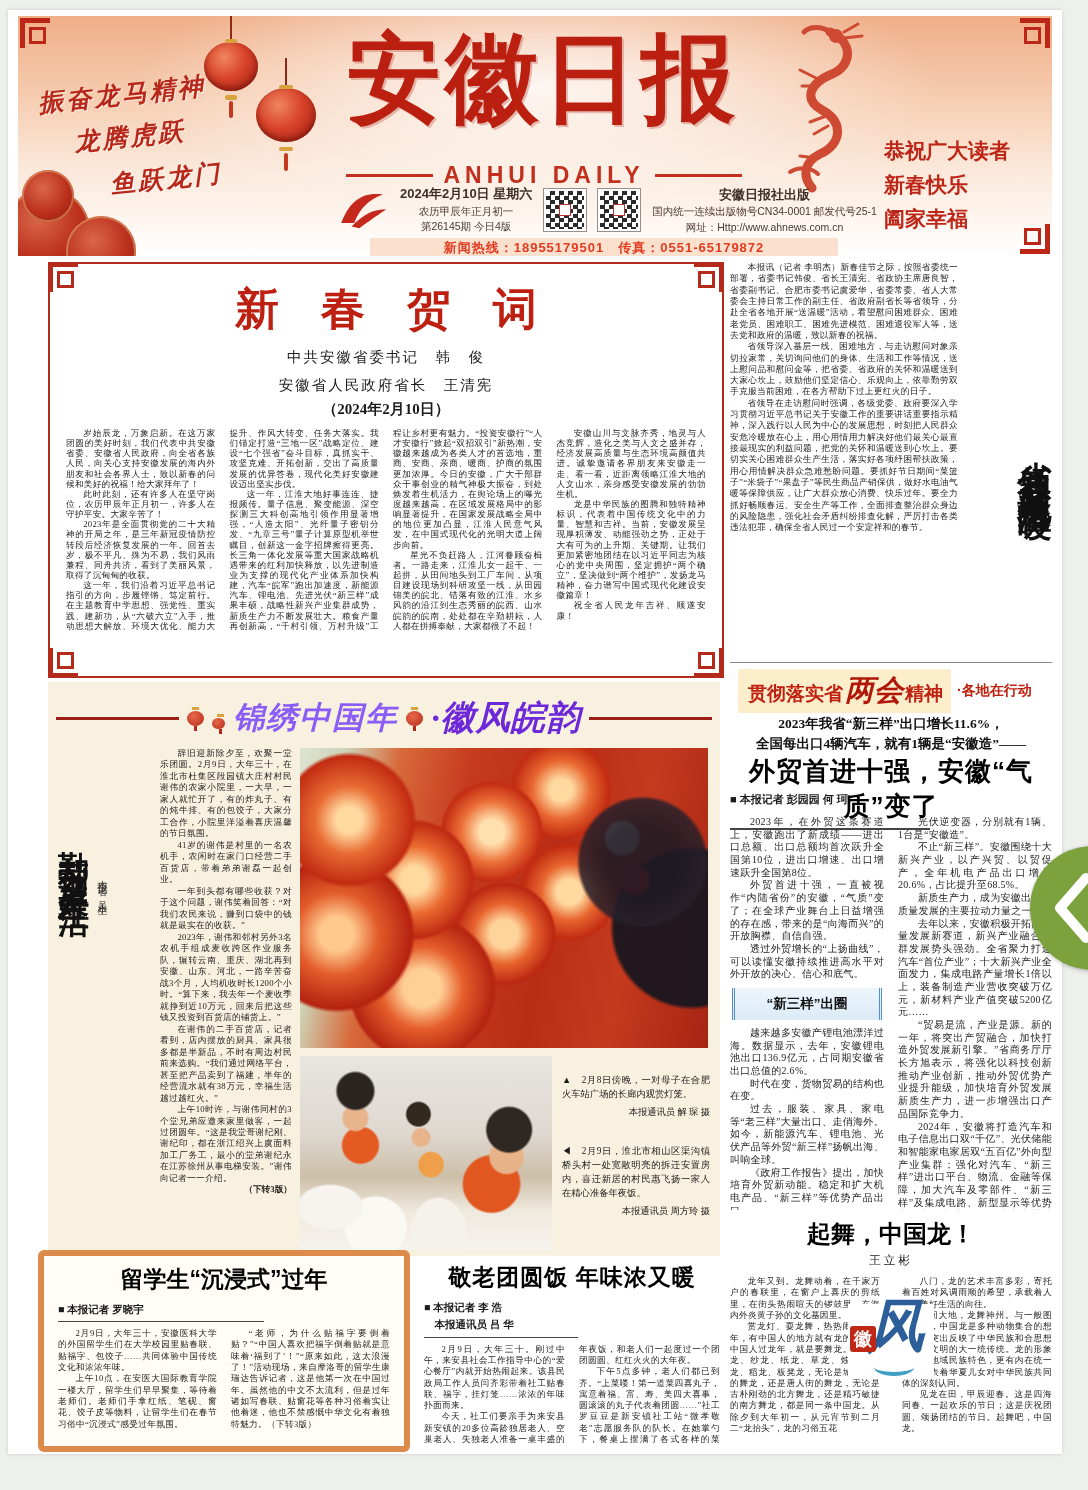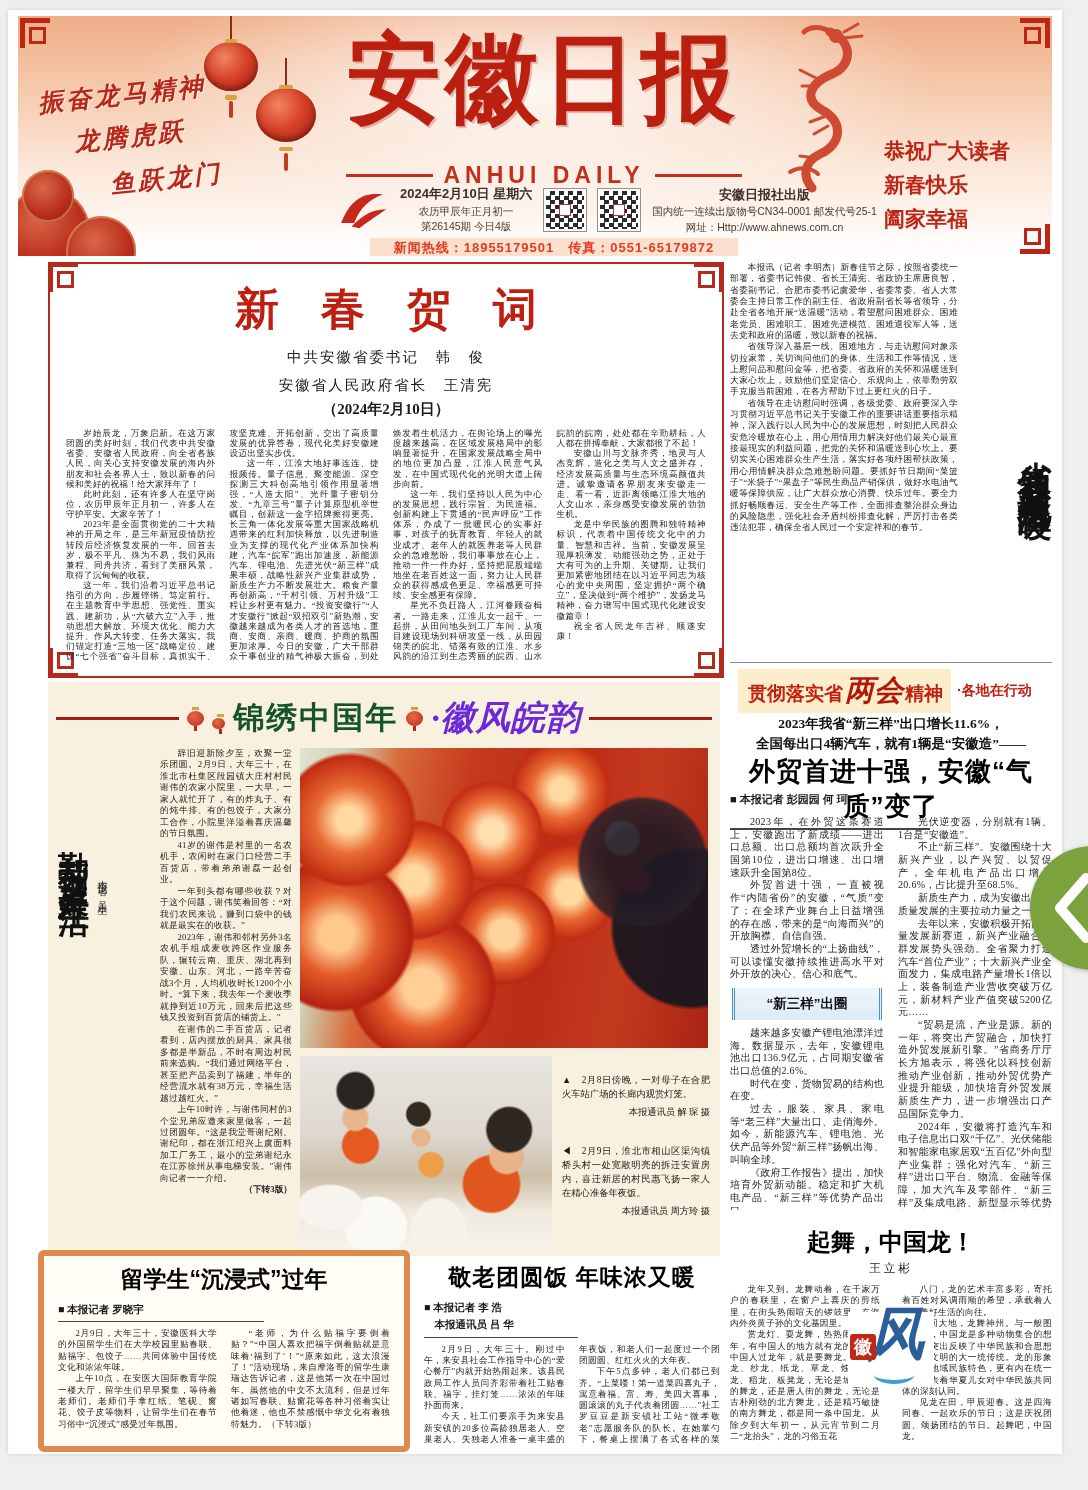--- a/index.html
+++ b/index.html
@@ -59,21 +59,21 @@
   .date-col{font-family:"Liberation Sans",sans-serif;color:#4a3b33;text-align:center;line-height:1.45;}
   .date-col .l1{font-size:13px;font-weight:bold;color:#3c2f28;}
   .date-col .l2,.date-col .l3{font-size:10.5px;}
   .qr{width:38px;height:38px;flex:0 0 auto;border:2px solid #fff;outline:1px solid #9a8f88;position:relative;
     background:
       conic-gradient(#2b2b2b 25%, #ffffff 0 50%, #2b2b2b 0 75%, #ffffff 0) 0 0/9px 9px;}
   .qr::after{content:"";position:absolute;left:13px;top:13px;width:10px;height:10px;background:#fff;border:1px solid #b33;}
   .pub-col{font-family:"Liberation Sans",sans-serif;color:#4a3b33;text-align:center;line-height:1.5;}
   .pub-col .p1{font-size:13px;font-weight:bold;color:#3c2f28;}
   .pub-col .p2,.pub-col .p3{font-size:10.5px;}
-  .hotline-bar{position:absolute;left:352px;top:222px;width:368px;height:19px;
+  .hotline-bar{position:absolute;left:352px;top:222px;width:468px;height:19px;
     background:#fbe0cd;display:flex;align-items:center;justify-content:center;}
   .hotline-bar span{color:#e23b20;font-weight:900;font-size:13px;letter-spacing:1px;font-family:"Liberation Sans",sans-serif;}
   .flower{position:absolute;border-radius:50%;
     background:radial-gradient(circle at 40% 35%, #d9674a 0%, #bb2f1c 55%, #8e1a0d 100%);
     box-shadow:inset 0 0 0 2px rgba(230,180,120,.5);}
   
   .greeting{
     position:absolute;left:40px;top:252px;width:672px;height:412px;
     border:2px solid #b42a1b;background:#fff;
   }
@@ -107,37 +107,37 @@
     font-family:"Liberation Sans",sans-serif;border-bottom:2px solid #444;padding-bottom:21px;}
   .t-body{position:absolute;left:722px;top:806px;width:322px;height:394px;overflow:hidden;}
   .t-col{position:absolute;top:0;bottom:0;width:154px;overflow:hidden;}
   .t-col.c1{left:0;} .t-col.c2{left:168px;}
   .t-col p{font-size:10px;line-height:1.27;}
   .sanyang-box{margin:7px 2px;padding:7px 4px;text-align:center;font-weight:900;font-size:13.5px;
     font-family:"Liberation Sans",sans-serif;background:linear-gradient(180deg,#eef5fc,#dcebf7);
     border-left:3px double #4f8fd0;border-right:3px double #4f8fd0;color:#111;}
   .jumpline{text-align:right;font-size:8.7px;font-weight:bold;}
   .dd{position:absolute;left:722px;top:1208px;width:322px;height:232px;}
-  .dd-title{text-align:center;font-family:"Liberation Sans",sans-serif;font-weight:900;font-size:24px;color:#000;margin-top:8px;}
+  .dd-title{text-align:center;font-family:"Liberation Sans",sans-serif;font-weight:900;font-size:24px;color:#000;}
   .dd-byline{text-align:center;font-size:11.5px;margin-top:3px;letter-spacing:3px;}
   .dd-body{position:relative;margin-top:8px;height:178px;overflow:hidden;}
   .dd-col{position:absolute;top:0;bottom:0;width:150px;overflow:hidden;}
   .dd-col.c1{left:0;} .dd-col.c2{left:172px;}
   .dd-col p{font-size:8.7px;line-height:1.3;}
   .hf-logo{position:absolute;left:118px;top:28px;width:86px;height:74px;background:#fff;}
   .hf-seal{position:absolute;left:2px;top:22px;width:26px;height:26px;background:#bf2717;color:#fff;
     font-size:18px;font-weight:bold;display:flex;align-items:center;justify-content:center;border-radius:3px;}
   .hf-feng{position:absolute;left:18px;top:-6px;font-size:58px;font-weight:900;font-style:italic;color:#2c5f9a;
     font-family:"Liberation Serif",serif;line-height:1;}
   .hf-wave{position:absolute;left:26px;bottom:2px;width:40px;height:14px;border-bottom:4px solid #3f9fc4;border-radius:50%;}
   
   .cream{position:absolute;left:40px;top:672px;width:672px;height:574px;background:#f9f1df;}
   .ribbon{position:absolute;left:0;right:0;top:14px;height:44px;display:flex;align-items:center;gap:8px;padding:0 8px;}
   .ribbon .rule{flex:1;height:3px;background:#9e1f15;}
-  .ribbon-text-red{color:#14532d;font-weight:900;font-size:31px;letter-spacing:2px;white-space:nowrap;}
+  .ribbon-text-red{color:#8b5cf6;font-weight:900;font-style:italic;font-size:31px;letter-spacing:2px;white-space:nowrap;}
   .ribbon-text-blue{color:#6d28d9;font-weight:900;font-style:italic;font-size:34px;letter-spacing:1px;white-space:nowrap;}
   .mini-lantern{width:17px;height:15px;border-radius:50%;background:radial-gradient(circle at 40% 35%,#e7694a,#b5281a);position:relative;flex:0 0 auto;}
   .mini-lantern::before{content:"";position:absolute;left:5px;top:-4px;width:7px;height:3px;background:#d8a33c;}
   .mini-lantern::after{content:"";position:absolute;left:7px;bottom:-5px;width:3px;height:5px;background:#b5281a;}
   .diligence{position:absolute;left:10px;top:66px;width:234px;height:498px;overflow:hidden;}
   .dil-float{float:left;width:94px;height:368px;margin:78px 8px 0 0;display:flex;}
   .dil-vtitle{writing-mode:vertical-rl;text-orientation:upright;font-family:"Liberation Sans",sans-serif;
     font-weight:900;font-size:31px;line-height:1;letter-spacing:8px;color:#111;}
   .dil-vbyline{writing-mode:vertical-rl;text-orientation:upright;font-size:10px;color:#333;margin-top:46px;margin-left:6px;letter-spacing:2px;}
   .diligence p{font-size:8.7px;line-height:1.32;}
@@ -289,21 +289,20 @@
       <div>中共安徽省委书记　韩　俊</div>
       <div>安徽省人民政府省长　王清宪</div>
     </div>
     <div class="g-date">（2024年2月10日）</div>
     <div class="g-cols bodytext">
         <p>岁始辰龙，万象启新。在这万家团圆的美好时刻，我们代表中共安徽省委、安徽省人民政府，向全省各族人民，向关心支持安徽发展的海内外朋友和社会各界人士，致以新春的问候和美好的祝福！给大家拜年了！</p>
         <p>此时此刻，还有许多人在坚守岗位，农历甲辰年正月初一，许多人在守护平安。大家辛苦了！</p>
         <p>2023年是全面贯彻党的二十大精神的开局之年，是三年新冠疫情防控转段后经济恢复发展的一年。回首去岁，极不平凡、殊为不易，我们风雨兼程、同舟共济，看到了美丽风景，取得了沉甸甸的收获。</p>
         <p>这一年，我们沿着习近平总书记指引的方向，步履铿锵、笃定前行。在主题教育中学思想、强党性、重实践、建新功，从“六破六立”入手，推动思想大解放、环境大优化、能力大提升、作风大转变、任务大落实。我们锚定打造“三地一区”战略定位、建设“七个强省”奋斗目标，真抓实干、攻坚克难、开拓创新，交出了高质量发展的优异答卷，现代化美好安徽建设迈出坚实步伐。</p>
         <p>这一年，江淮大地好事连连、捷报频传。量子信息、聚变能源、深空探测三大科创高地引领作用显著增强，“人造太阳”、光纤量子密钥分发、“九章三号”量子计算原型机举世瞩目，创新这一金字招牌擦得更亮。长三角一体化发展等重大国家战略机遇带来的红利加快释放，以先进制造业为支撑的现代化产业体系加快构建，汽车“皖军”跑出加速度，新能源汽车、锂电池、先进光伏“新三样”成果丰硕，战略性新兴产业集群成势，新质生产力不断发展壮大。粮食产量再创新高，“千村引领、万村升级”工程让乡村更有魅力。“投资安徽行”“人才安徽行”掀起“双招双引”新热潮，安徽越来越成为各类人才的首选地，重商、安商、亲商、暖商、护商的氛围更加浓厚。今日的安徽，广大干部群众干事创业的精气神极大振奋，到处焕发着生机活力，在舆论场上的曝光度越来越高，在区域发展格局中的影响显著提升，在国家发展战略全局中的地位更加凸显，江淮人民意气风发，在中国式现代化的光明大道上阔步向前。</p>
-        <p>这一年，我们坚持以人民为中心的发展思想，践行宗旨、为民造福。创新构建上下贯通的“民声呼应”工作体系，办成了一批暖民心的实事好事，对孩子的抚育教育、年轻人的就业成才、老年人的就医养老等人民群众的急难愁盼，我们事事放在心上，推动一件一件办好，坚持把屁股端端地坐在老百姓这一面，努力让人民群众的获得感成色更足、幸福感更可持续、安全感更有保障。</p>
         <p>星光不负赶路人，江河眷顾奋楫者。一路走来，江淮儿女一起干、一起拼，从田间地头到工厂车间，从项目建设现场到科研攻坚一线，从田园锦美的皖北、错落有致的江淮、水乡风韵的沿江到生态秀丽的皖西、山水皖韵的皖南，处处都在辛勤耕耘，人人都在拼搏奉献，大家都很了不起！</p>
         <p>安徽山川与文脉齐秀，地灵与人杰竞辉，造化之美与人文之盛并存，经济发展高质量与生态环境高颜值共进。诚挚邀请各界朋友来安徽走一走、看一看，近距离领略江淮大地的人文山水，亲身感受安徽发展的勃勃生机。</p>
         <p>龙是中华民族的图腾和独特精神标识，代表着中国传统文化中的力量、智慧和吉祥。当前，安徽发展呈现厚积薄发、动能强劲之势，正处于大有可为的上升期、关键期。让我们更加紧密地团结在以习近平同志为核心的党中央周围，坚定拥护“两个确立”，坚决做到“两个维护”，发扬龙马精神，奋力谱写中国式现代化建设安徽篇章！</p>
         <p>祝全省人民龙年吉祥、顺遂安康！</p>
       </div>
   </div>
 
   <div class="warmth">
     <div class="w-body bodytext">
         <p>本报讯（记者 李明杰）新春佳节之际，按照省委统一部署，省委书记韩俊、省长王清宪、省政协主席唐良智，省委副书记、合肥市委书记虞爱华，省委常委、省人大常委会主持日常工作的副主任、省政府副省长等省领导，分赴全省各地开展“送温暖”活动，看望慰问困难群众、困难老党员、困难职工、困难先进模范、困难退役军人等，送去党和政府的温暖，致以新春的祝福。</p>

